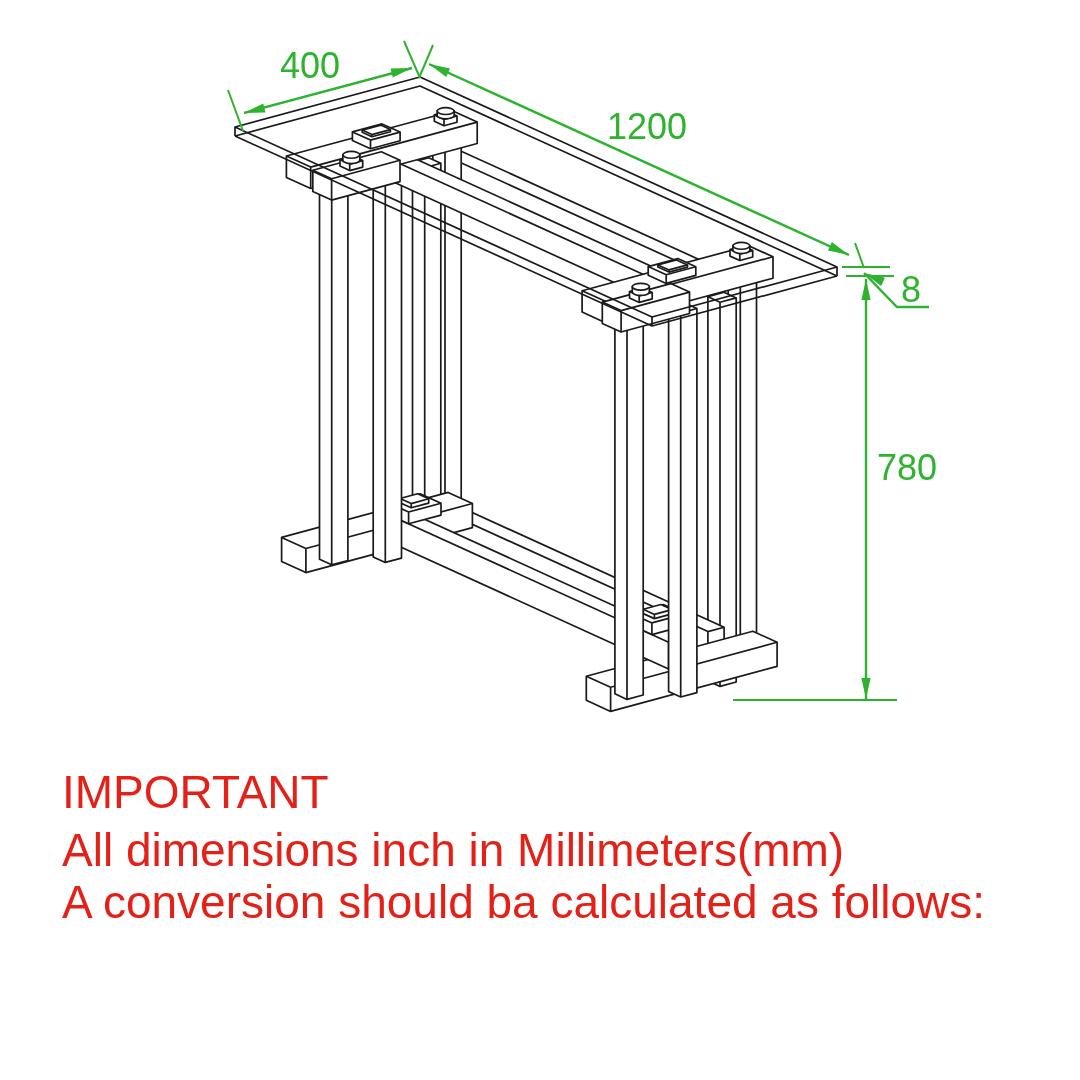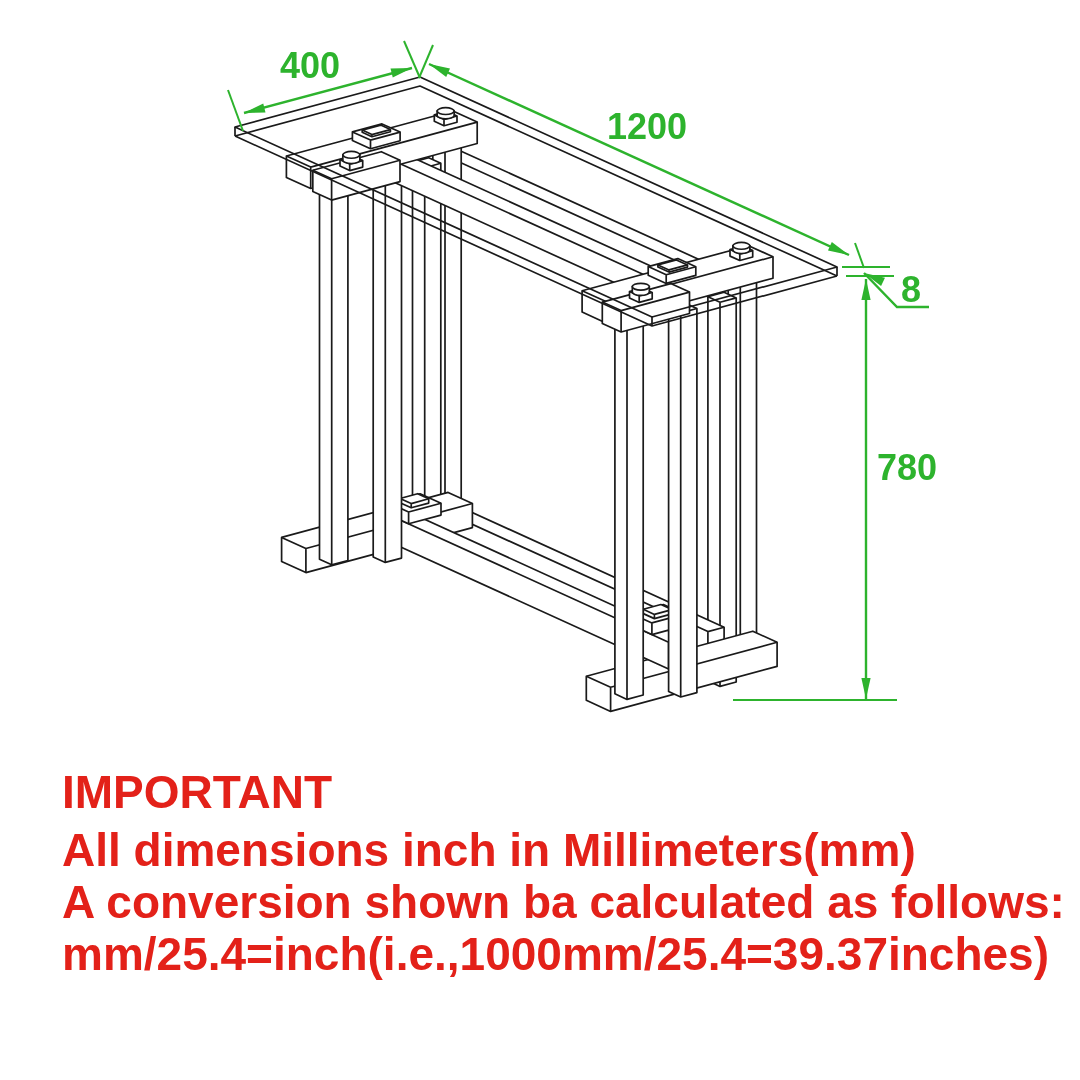--- a/index.html
+++ b/index.html
@@ -1,17 +1,17 @@
 <!DOCTYPE html>
 <html><head>
 <meta charset="utf-8">
 <style>
   html,body{margin:0;padding:0;background:#ffffff;width:1080px;height:1080px;overflow:hidden;
             font-family:"Liberation Sans", sans-serif;}
-  .stage{position:relative;width:1080px;height:1080px;background:#fff;font-weight:bold;}
+  .stage{position:relative;width:1080px;height:1080px;background:#fff;}
   #drawing{position:absolute;left:0;top:0;}
   .notice{position:absolute;left:62px;top:766px;width:1012px;color:#e32119;
           font-size:46px;line-height:52px;letter-spacing:0px;white-space:nowrap;}
   .notice-heading{margin-bottom:6px;}
   svg text{font-family:"Liberation Sans", sans-serif;}
 </style>
 </head>
 <body>
 
 <div class="stage">
@@ -117,16 +117,15 @@
         <line x1="866" y1="279" x2="866" y2="699" stroke="#2db32d" stroke-width="2.4"></line>
         <polygon points="866,279 870.6,300 861.4,300" fill="#2db32d"></polygon>
         <polygon points="866,699 861.4,678 870.6,678" fill="#2db32d"></polygon>
         <line x1="733" y1="700" x2="897" y2="700" stroke="#2db32d" stroke-width="2"></line>
         <text x="877" y="480" fill="#2db32d" font-size="36" text-anchor="start">780</text>
       </g>
     </svg>
   <div class="notice">
     <div class="notice-heading">IMPORTANT</div>
     <div class="notice-line">All dimensions inch in Millimeters(mm)</div>
-    <div class="notice-line">A conversion shown ba calculated as follows:</div>
-    <div class="notice-line">mm/25.4=inch(i.e.,1000mm/25.4=39.37inches)</div>
+    <div class="notice-line">A conversion should ba calculated as follows:</div>
   </div>
 </div>
 
 </body></html>

